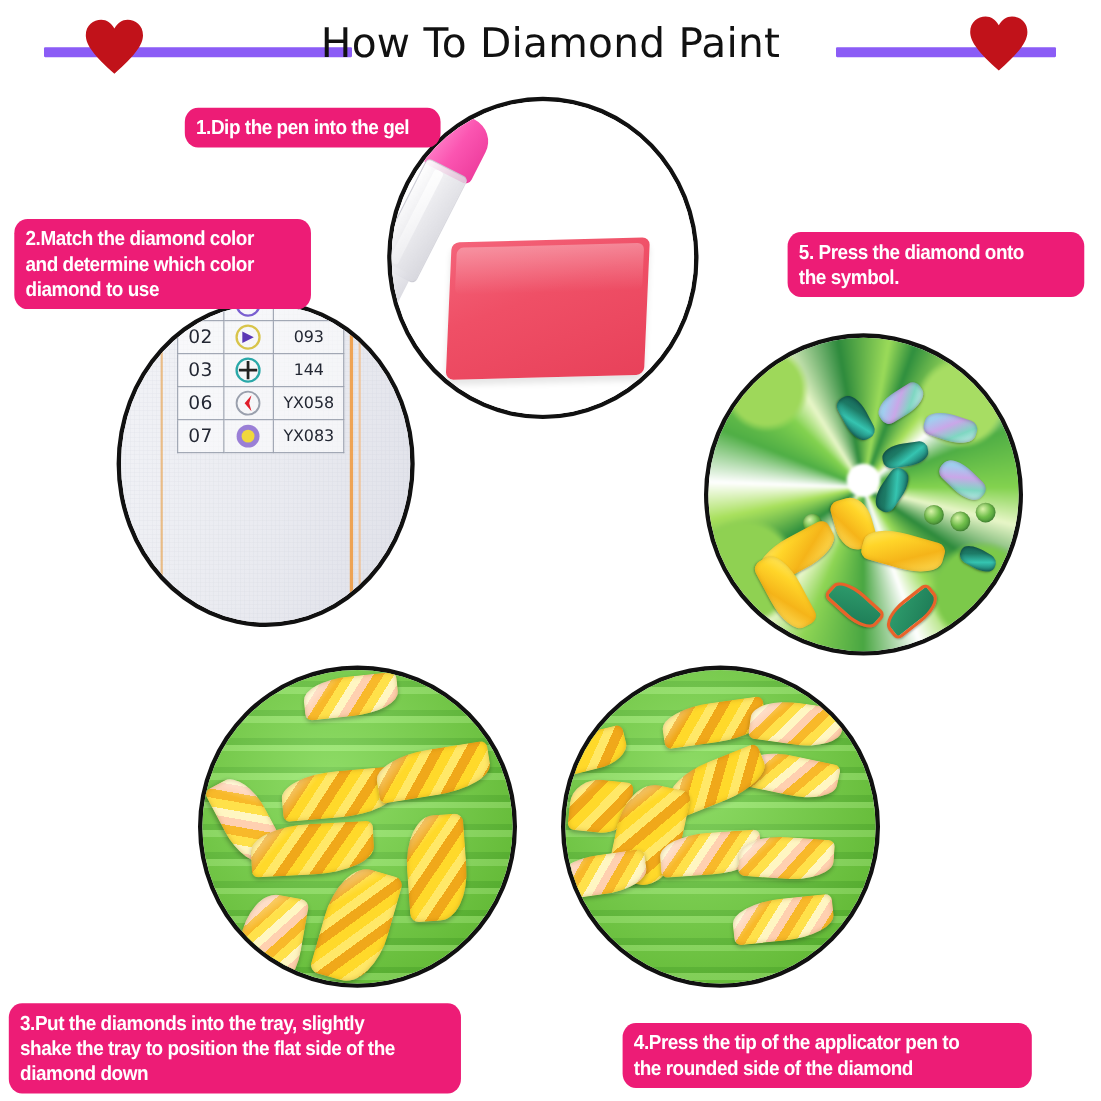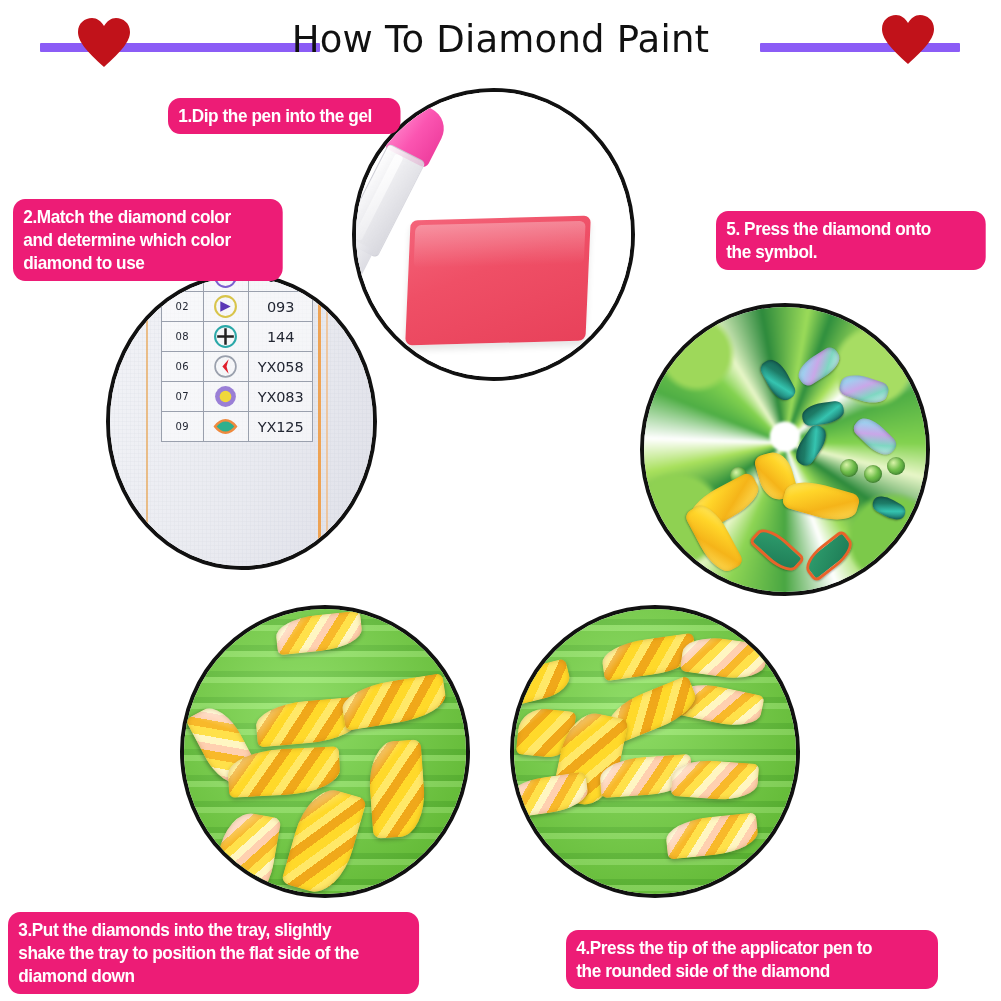--- a/index.html
+++ b/index.html
@@ -130,21 +130,21 @@
   .chart-table {
     position:absolute; left:51px; top:-16px; width:152px;
     border-collapse: collapse;
     font-family: "DejaVu Sans", sans-serif;
     background: rgba(255,255,255,.55);
   }
   .chart-table td {
     border:1px solid #9aa0ad;
     height:30px; padding:0;
     text-align:center; vertical-align:middle;
-    font-size:10px; color:#232733;
+    font-size:17px; color:#232733;
   }
   .chart-table td.c-no   { width:42px; letter-spacing:.4px; }
   .chart-table td.c-sym  { width:46px; }
   .chart-table td.c-code { width:64px; font-size:14.5px; letter-spacing:-.1px; }
   .sym { display:inline-block; width:25px; height:25px; vertical-align:middle; }
   .sym svg { display:block; width:100%; height:100%; }
 
   
   #photo-press { left: 640px; top: 303px; width: 290px; height: 293px; }
   .mand {
@@ -300,21 +300,21 @@
           <td class="c-no">02</td>
           <td class="c-sym">
             <span class="sym"><svg viewBox="0 0 24 24">
                   <circle cx="12" cy="12" r="10" fill="none" stroke="#d8c44a" stroke-width="2"></circle>
                   <path d="M7 7 L17 12 L7 17 Z" fill="#5b37b5"></path>
                 </svg></span>
           </td>
           <td class="c-code">093</td>
         </tr>
         <tr>
-          <td class="c-no">08</td>
+          <td class="c-no">03</td>
           <td class="c-sym">
             <span class="sym"><svg viewBox="0 0 24 24">
                   <circle cx="12" cy="12" r="10" fill="none" stroke="#2aa8a8" stroke-width="2"></circle>
                   <path d="M12 4 V20 M4 12 H20" stroke="#222" stroke-width="2.4"></path>
                 </svg></span>
           </td>
           <td class="c-code">144</td>
         </tr>
         <tr>
           <td class="c-no">06</td>
@@ -329,29 +329,20 @@
         <tr>
           <td class="c-no">07</td>
           <td class="c-sym">
             <span class="sym"><svg viewBox="0 0 24 24">
                   <circle cx="12" cy="12" r="10" fill="#9a7fd6"></circle>
                   <circle cx="12" cy="12" r="5.6" fill="#f0d83c"></circle>
                 </svg></span>
           </td>
           <td class="c-code">YX083</td>
         </tr>
-        <tr>
-          <td class="c-no">09</td>
-          <td class="c-sym">
-            <span class="sym"><svg viewBox="0 0 24 24">
-                  <path d="M2 12 C8 4 16 4 22 12 C16 20 8 20 2 12 Z" fill="#2eb08e" stroke="#ef8a3e" stroke-width="2.4"></path>
-                </svg></span>
-          </td>
-          <td class="c-code">YX125</td>
-        </tr>
       </tbody>
     </table>
   </div>
 </div>
 
 <div class="photo" id="photo-press">
   <div class="inner">
     <div class="mand"></div>
 
     <div class="gem irid marq" style="left:152px;top:48px;width:46px;height:23px;transform:rotate(-32deg)"></div>

